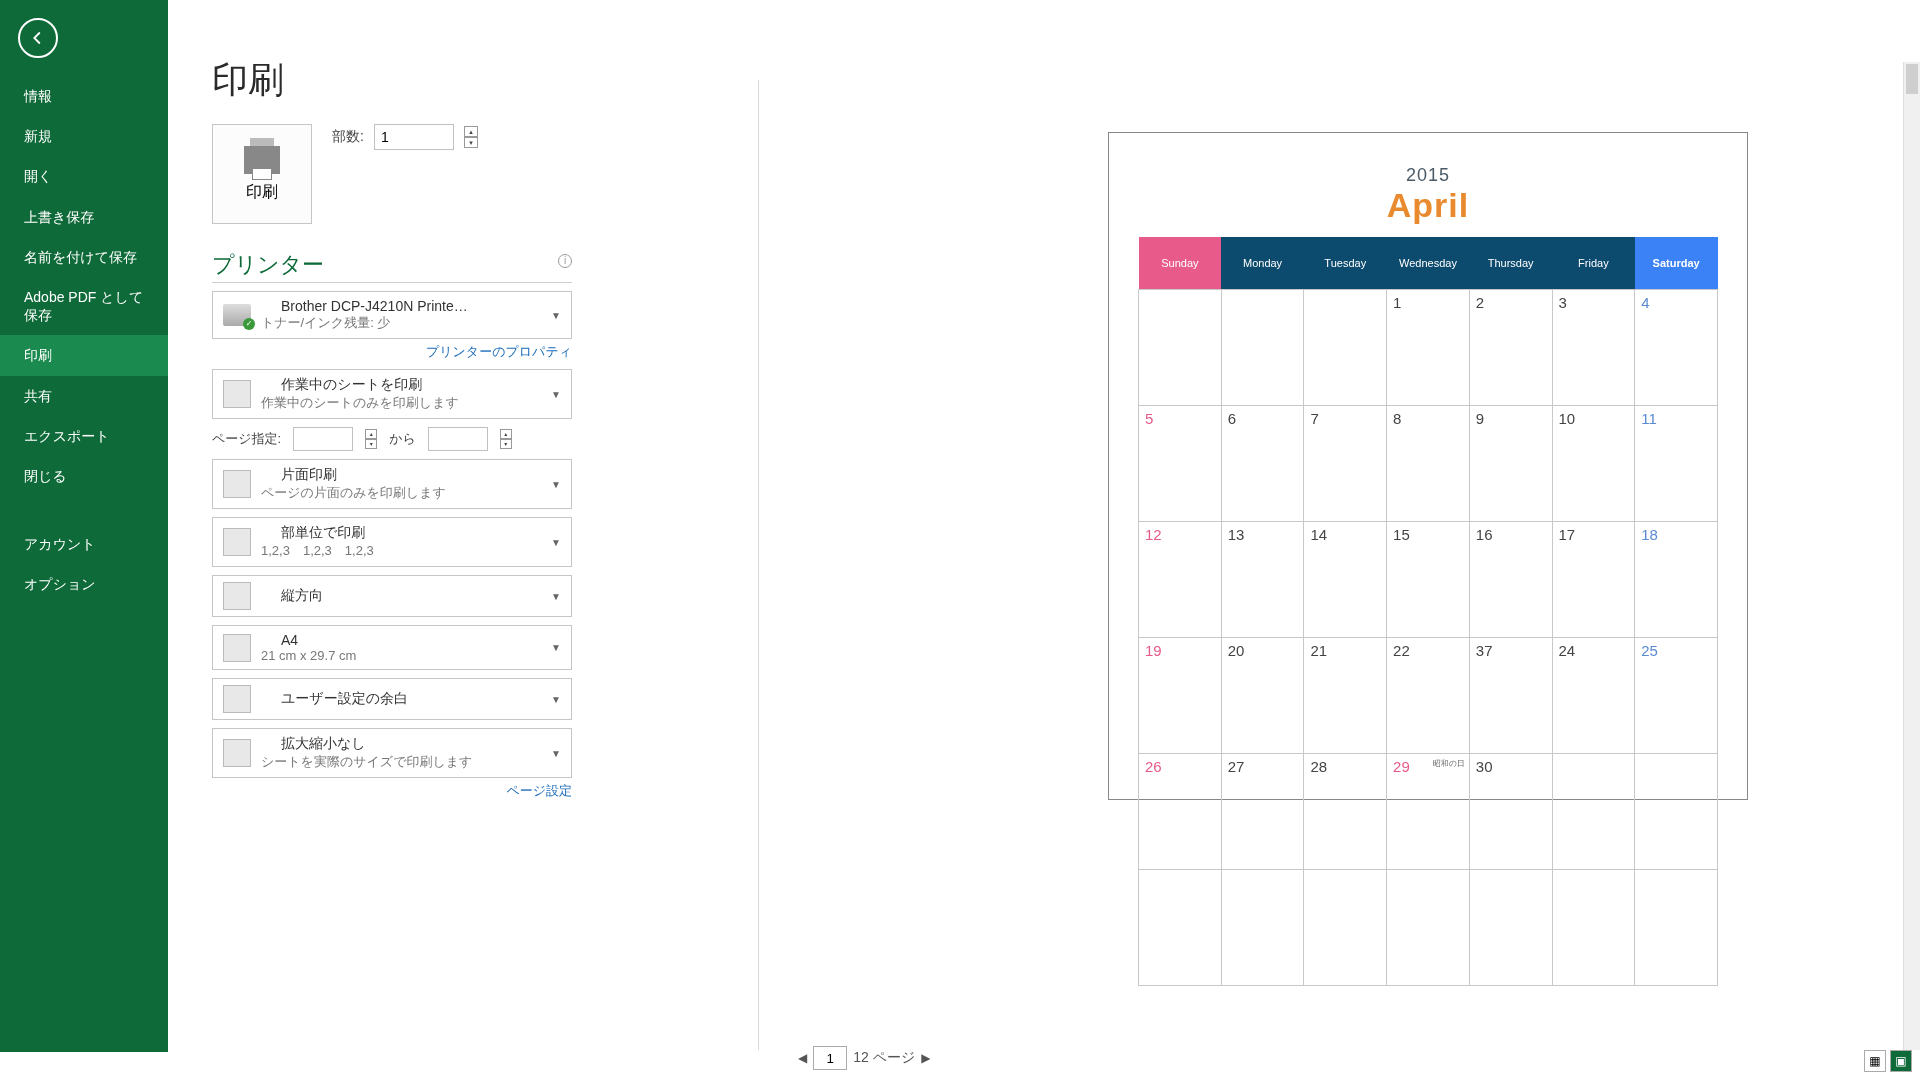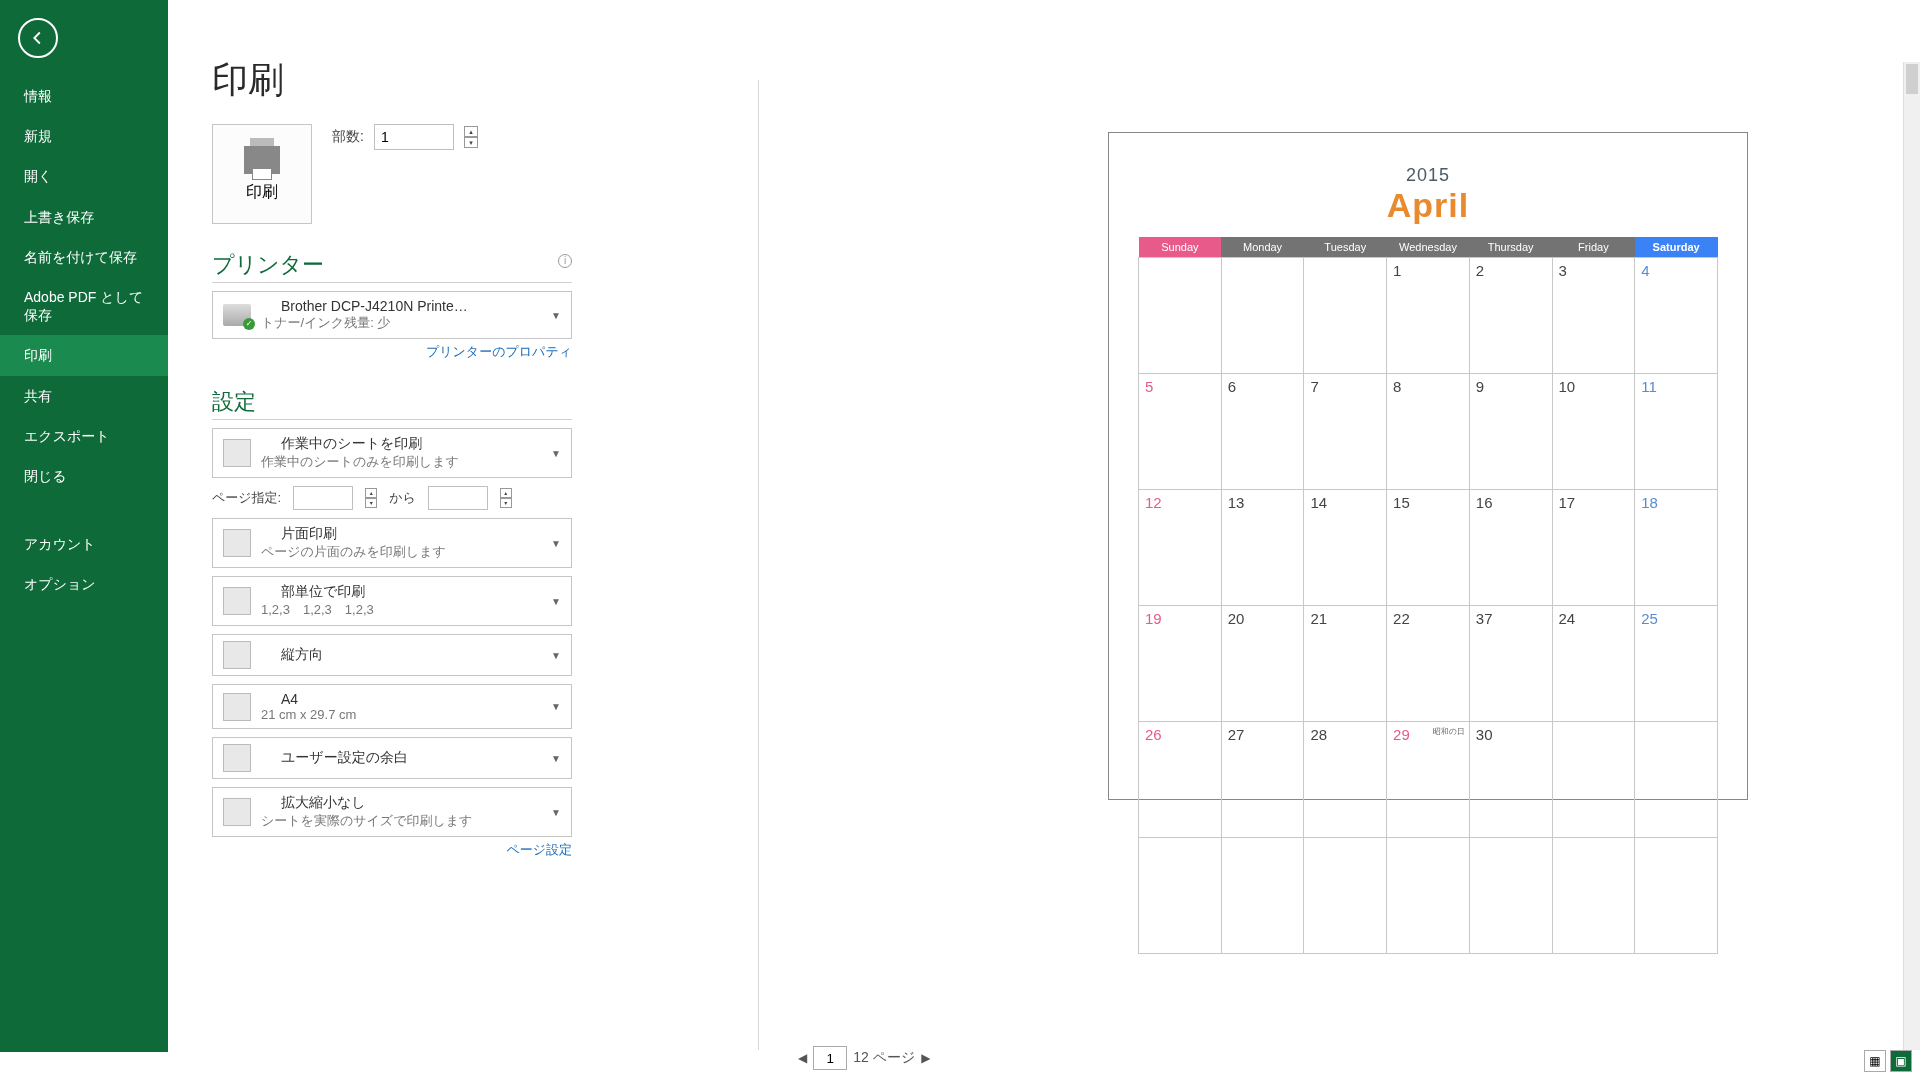--- a/index.html
+++ b/index.html
@@ -55,24 +55,24 @@
 .printer-icon-sm::after { content: "✓"; position: absolute; bottom: -4px; right: -4px; width: 12px; height: 12px; background: #3a9a3a; color: #fff; border-radius: 50%; font-size: 8px; text-align: center; line-height: 12px; }
 
 
 .vdiv { position: absolute; left: 590px; top: 80px; bottom: 30px; width: 1px; background: #d8d8d8; }
 
 
 .preview { position: absolute; left: 940px; top: 132px; width: 640px; height: 668px; border: 1px solid #888; background: #fff; }
 .cal-year { text-align: center; font-size: 18px; color: #4a5a66; margin-top: 32px; letter-spacing: 1px; }
 .cal-month { text-align: center; font-size: 34px; color: #e98a2e; font-weight: bold; letter-spacing: 1px; }
 .cal-table { width: 580px; margin: 12px auto 0; border-collapse: collapse; }
-.cal-table th { font-size: 11px; font-weight: normal; color: #fff; padding: 4px 0; }
+.cal-table th { font-size: 11px; font-weight: normal; color: #fff; padding: 20px 0; }
 .cal-table th.sun { background: #e85a8a; }
 .cal-table th.sat { background: #3b82f6; font-weight: bold; }
-.cal-table th.wd { background: #737373; text-align: center; }
+.cal-table th.wd { background: #0c4a6e; text-align: center; }
 .cal-table td { border: 1px solid #c8c8c8; height: 116px; width: 82px; vertical-align: top; padding: 4px 6px; font-size: 15px; color: #444; position: relative; }
 .cal-table td.sun { color: #e85a8a; }
 .cal-table td.sat { color: #5a8ad0; }
 .cal-table td.hol { color: #e85a8a; }
 .cal-table td .note { position: absolute; top: 4px; right: 4px; font-size: 8px; color: #666; }
 
 
 .page-nav { position: absolute; left: 630px; bottom: 10px; display: flex; align-items: center; gap: 6px; font-size: 14px; color: #555; }
 .page-nav input { width: 34px; height: 24px; border: 1px solid #aaa; text-align: center; }
 .page-nav .arrow { cursor: pointer; font-size: 12px; }
@@ -154,21 +154,20 @@
     <div class="dropdown-box">
       <div class="printer-icon-sm"></div>
       <div class="box-text">
         <div class="box-title">Brother DCP-J4210N Printe…</div>
         <div class="box-sub">トナー/インク残量: 少</div>
       </div>
       <span class="chev">▼</span>
     </div>
     <div class="link-right">プリンターのプロパティ</div>
 
-    <div class="section-heading">設定</div>
 
     <div class="dropdown-box">
       <div class="box-icon"></div>
       <div class="box-text">
         <div class="box-title">作業中のシートを印刷</div>
         <div class="box-sub">作業中のシートのみを印刷します</div>
       </div>
       <span class="chev">▼</span>
     </div>
 

